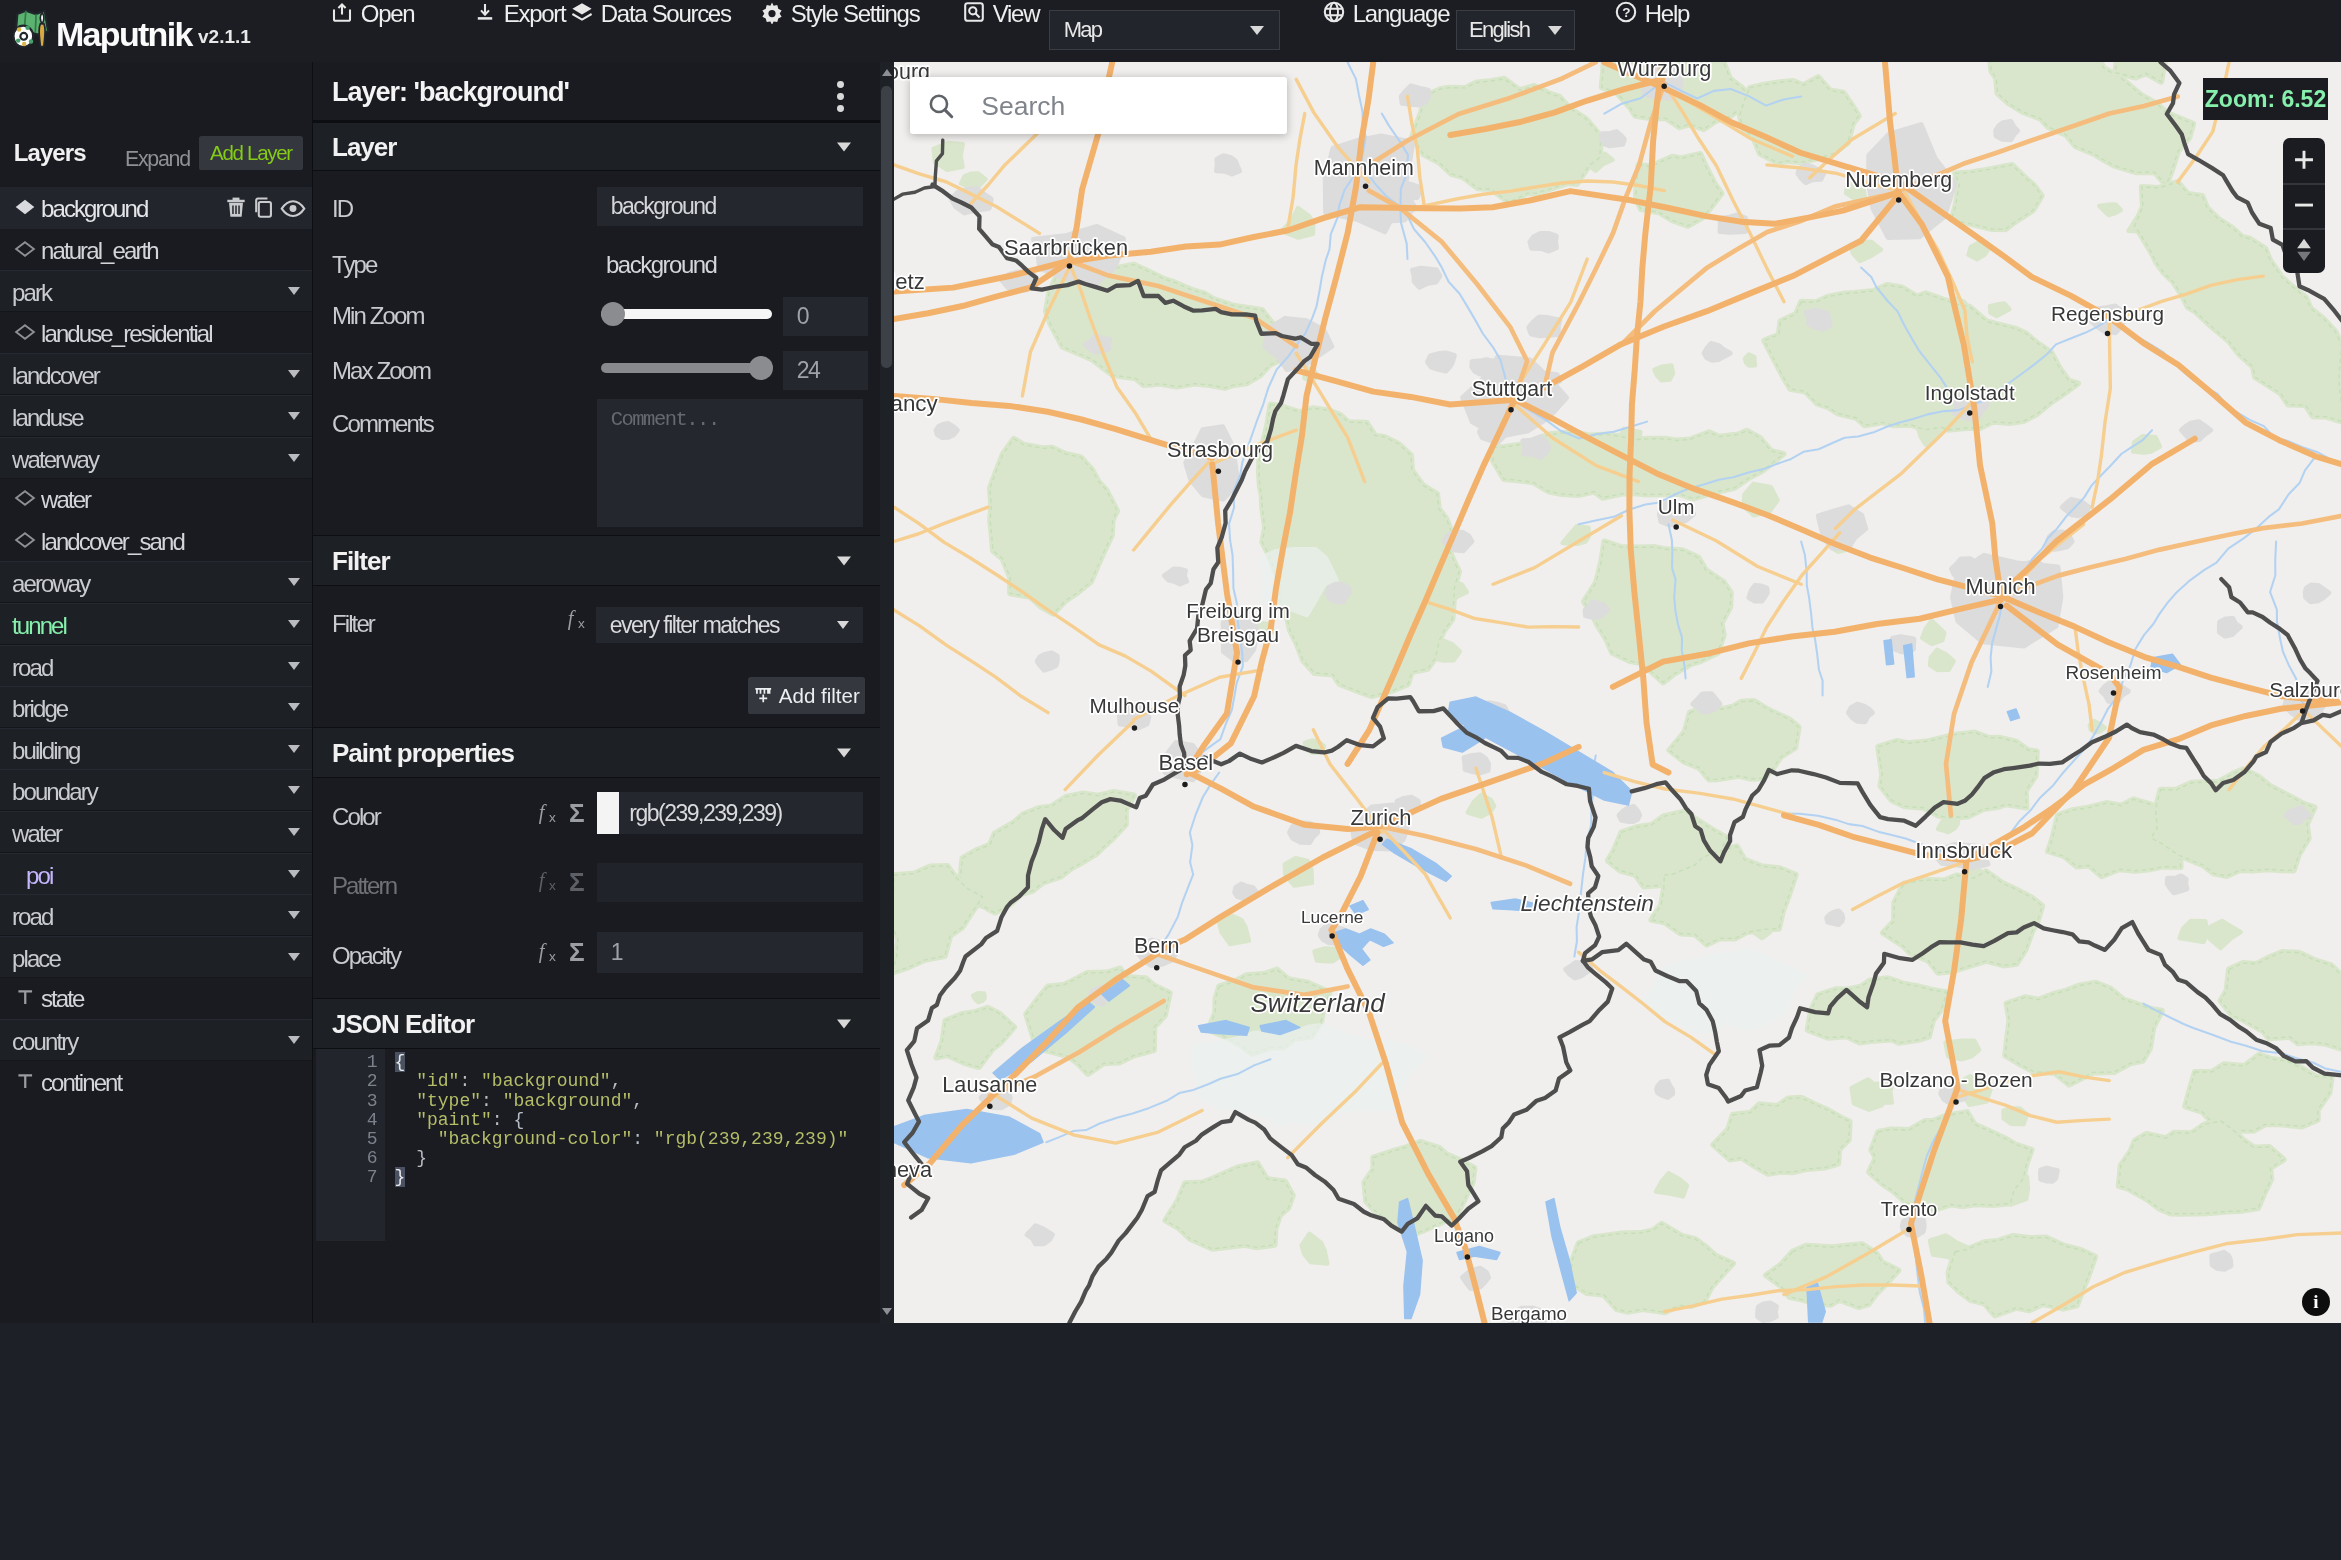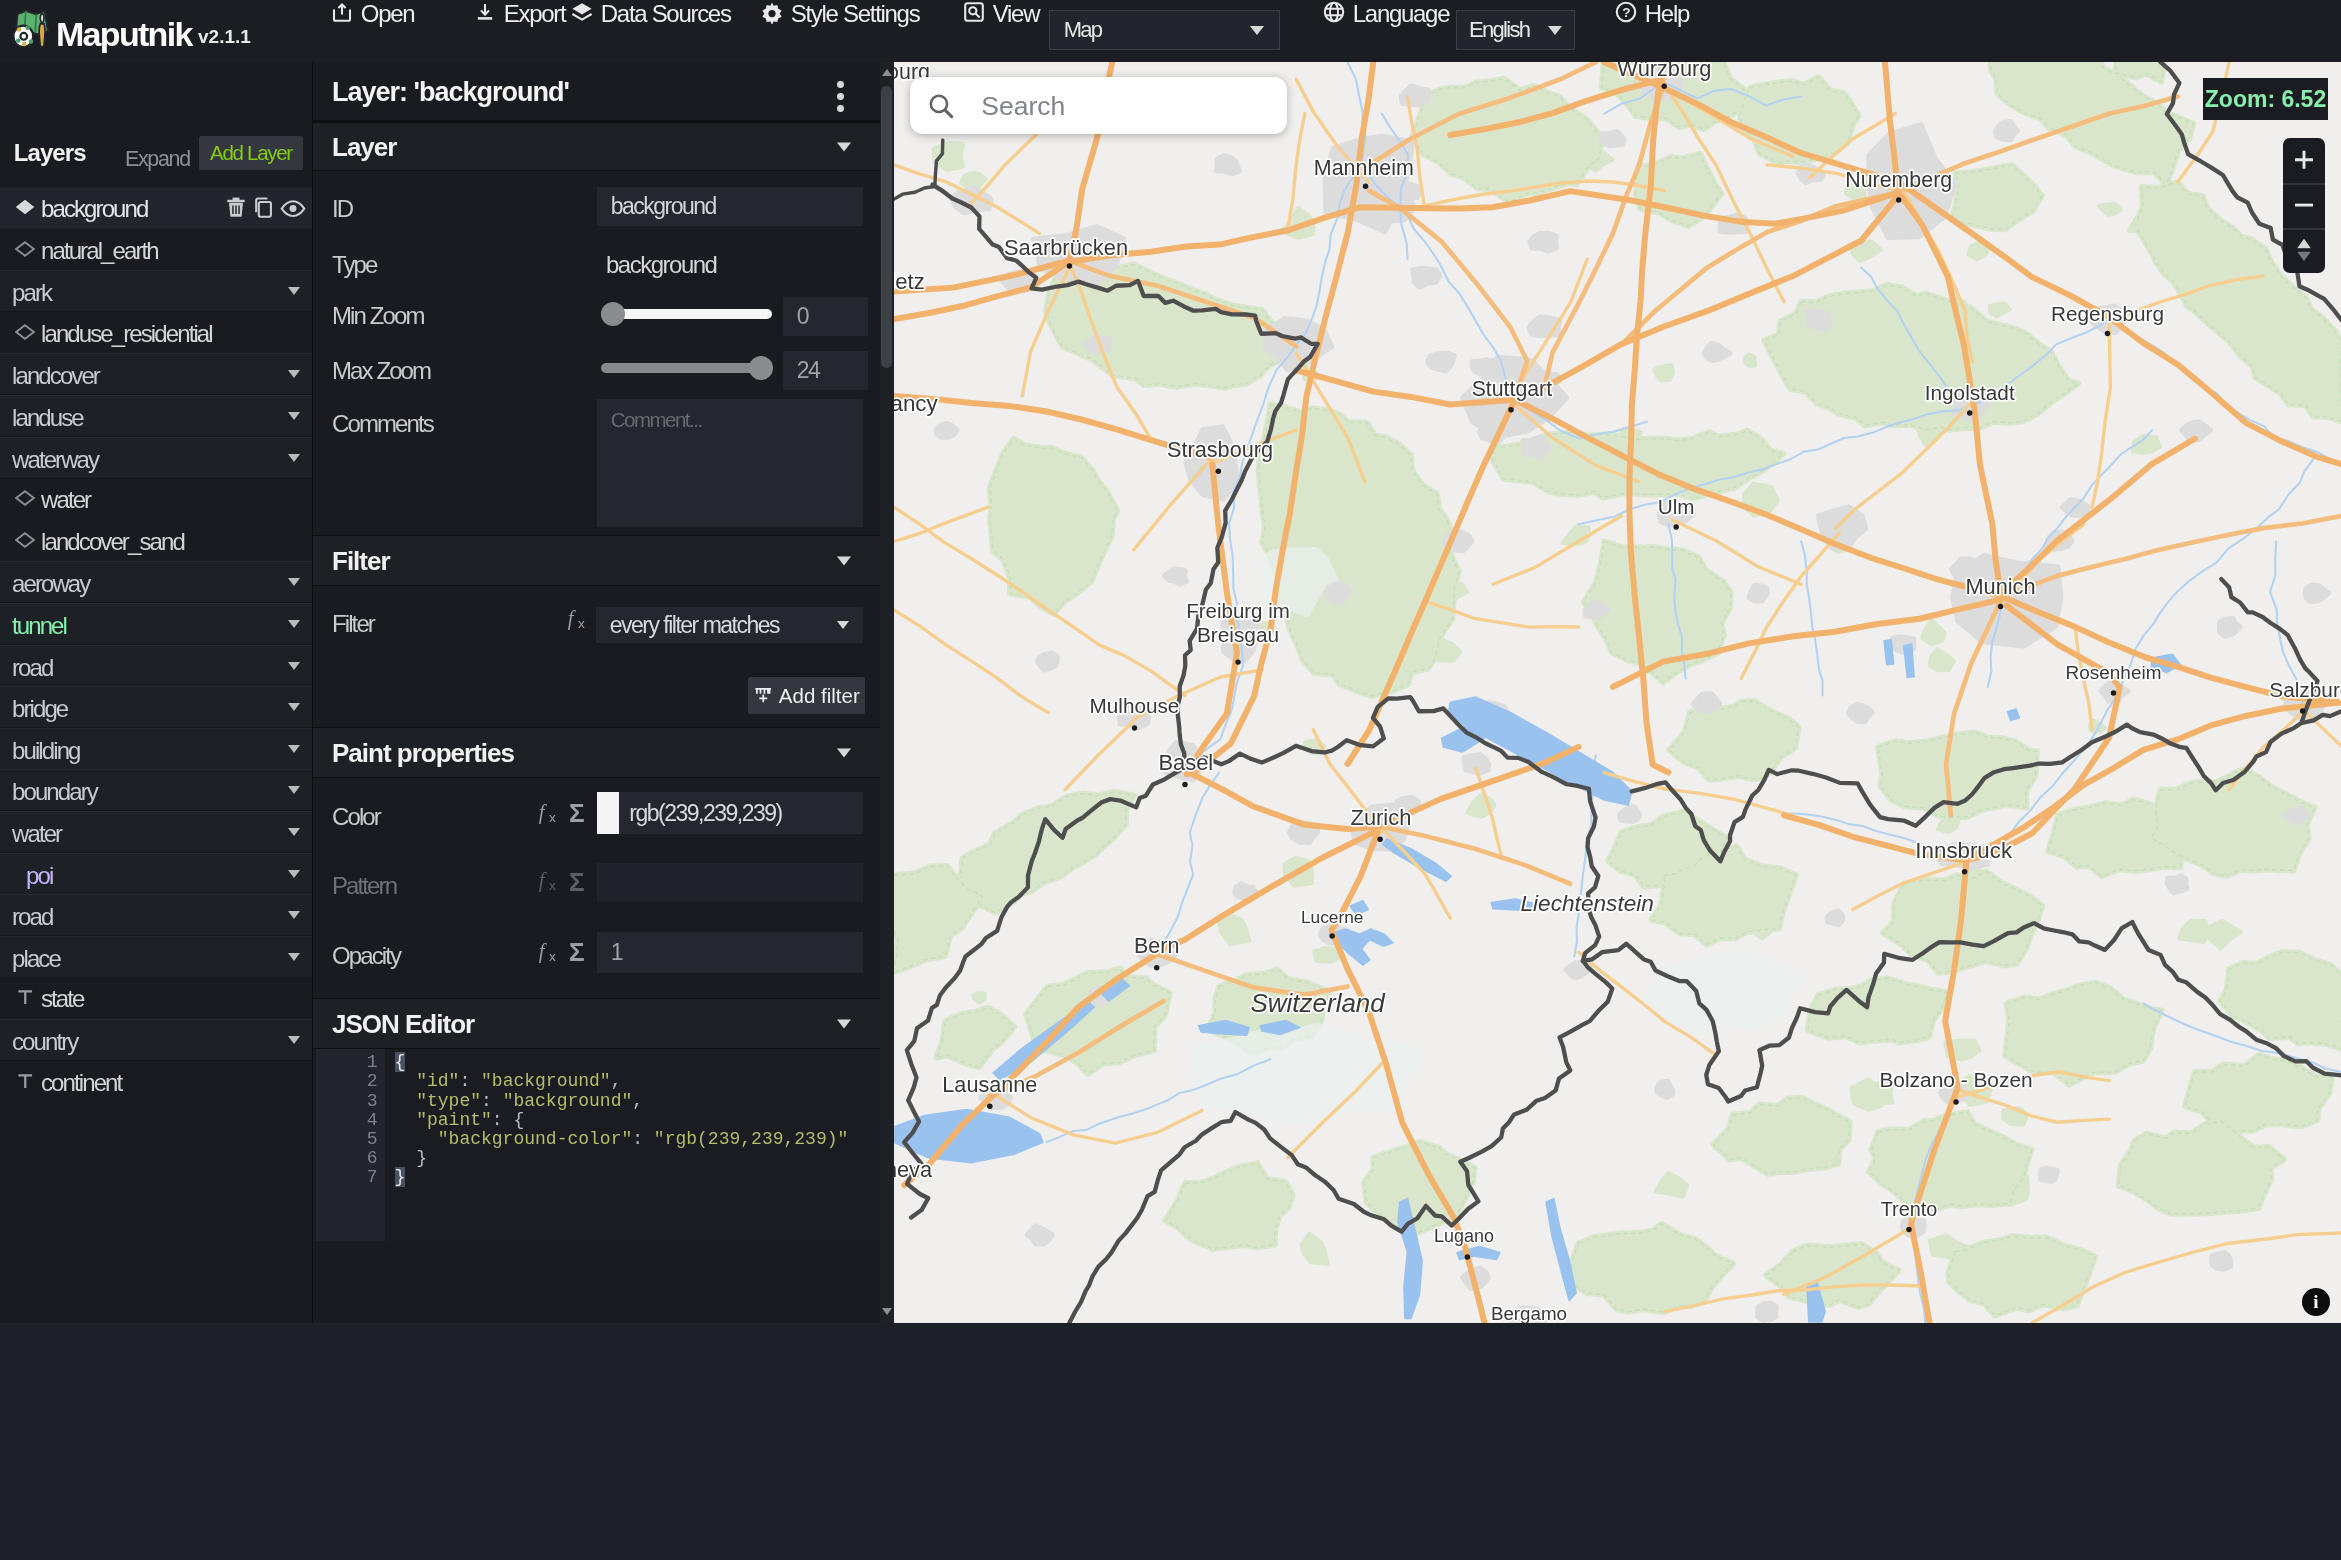--- a/index.html
+++ b/index.html
@@ -211,21 +211,21 @@
 <div class="abs" style="left:293px;top:189px;font-size:24px;letter-spacing:-1.5px;color:#d4d6da">background</div>
 <div class="row-label" style="top:240px">Min Zoom</div>
 <div class="abs" style="left:288px;top:247px;width:171px;height:10.3px;background:#f6f6f6;border-radius:5.1px"></div>
 <div class="abs" style="left:288px;top:240px;width:24px;height:24px;background:#8a8c8f;border-radius:50%"></div>
 <div class="input" style="left:470px;top:235px;width:85px;height:39px">0</div>
 <div class="row-label" style="top:295px">Max Zoom</div>
 <div class="abs" style="left:288px;top:301px;width:171px;height:10.3px;background:#88898c;border-radius:5.1px"></div>
 <div class="abs" style="left:436px;top:294px;width:24px;height:24px;background:#8a8c8f;border-radius:50%"></div>
 <div class="input" style="left:470px;top:289px;width:85px;height:39px">24</div>
 <div class="row-label" style="top:348px">Comments</div>
-<div class="input" style="left:284px;top:337px;width:266px;height:128px;align-items:flex-start;padding-top:8.6px;font-family:Liberation Sans, sans-serif;font-size:20.5px;color:#66696f">Comment...</div>
+<div class="input" style="left:284px;top:337px;width:266px;height:128px;align-items:flex-start;padding-top:8.6px;font-family:Liberation Mono, monospace;font-size:20.5px;color:#66696f">Comment...</div>
 <div class="sechdr" style="top:473px;height:51px">
         <div class="t">Filter</div>
         <div class="caret"></div>
       </div>
 <div class="row-label" style="top:548px">Filter</div>
 <div class="abs" style="left:253px;top:544px"><svg width="29" height="26" viewBox="0 0 34 30">
           <text x="2" y="22" font-size="24" font-style="italic" fill="#9a9da3" font-family="Liberation Serif">f</text>
           <text x="14" y="26" font-size="16" fill="#9a9da3" font-family="Liberation Sans">x</text>
         </svg></div>
 <div class="input" style="left:283px;top:545px;width:267px;height:36px;color:#d8dade">every filter matches<div class="caret" style="position:absolute;right:13.7px;border-left-width:6.8px;border-right-width:6.8px;border-top-width:8.6px"></div></div>
@@ -693,21 +693,21 @@
 <text x="1250" y="930" font-family="Liberation Sans, sans-serif" font-size="25" fill="#383838" text-anchor="middle" textLength="113" lengthAdjust="spacingAndGlyphs" style="paint-order:stroke;stroke:#ffffff;stroke-width:4px;stroke-linejoin:round;">Innsbruck</text>
 <text x="1241" y="1198" font-family="Liberation Sans, sans-serif" font-size="24" fill="#383838" text-anchor="middle" textLength="179" lengthAdjust="spacingAndGlyphs" style="paint-order:stroke;stroke:#ffffff;stroke-width:4px;stroke-linejoin:round;">Bolzano - Bozen</text>
 <text x="1186" y="1348" font-family="Liberation Sans, sans-serif" font-size="23" fill="#383838" text-anchor="middle" textLength="66" lengthAdjust="spacingAndGlyphs" style="paint-order:stroke;stroke:#ffffff;stroke-width:4px;stroke-linejoin:round;">Trento</text>
 <text x="666" y="1379" font-family="Liberation Sans, sans-serif" font-size="21" fill="#383838" text-anchor="middle" textLength="70" lengthAdjust="spacingAndGlyphs" style="paint-order:stroke;stroke:#ffffff;stroke-width:4px;stroke-linejoin:round;">Lugano</text>
 <text x="742" y="1470" font-family="Liberation Sans, sans-serif" font-size="22" fill="#383838" text-anchor="middle" textLength="89" lengthAdjust="spacingAndGlyphs" style="paint-order:stroke;stroke:#ffffff;stroke-width:4px;stroke-linejoin:round;">Bergamo</text>
 <text x="10" y="20" font-family="Liberation Sans, sans-serif" font-size="25" fill="#383838" text-anchor="middle" textLength="64" lengthAdjust="spacingAndGlyphs" style="paint-order:stroke;stroke:#ffffff;stroke-width:4px;stroke-linejoin:round;">bourg</text>
 <text x="8" y="265" font-family="Liberation Sans, sans-serif" font-size="25" fill="#383838" text-anchor="middle" textLength="56" lengthAdjust="spacingAndGlyphs" style="paint-order:stroke;stroke:#ffffff;stroke-width:4px;stroke-linejoin:round;">Metz</text>
 <text x="14" y="407" font-family="Liberation Sans, sans-serif" font-size="25" fill="#383838" text-anchor="middle" textLength="74" lengthAdjust="spacingAndGlyphs" style="paint-order:stroke;stroke:#ffffff;stroke-width:4px;stroke-linejoin:round;">Nancy</text>
 <text x="0" y="1303" font-family="Liberation Sans, sans-serif" font-size="25" fill="#383838" text-anchor="middle" textLength="89" lengthAdjust="spacingAndGlyphs" style="paint-order:stroke;stroke:#ffffff;stroke-width:4px;stroke-linejoin:round;">Geneva</text>
 </svg>
-<div class="abs" style="left:16.3px;top:15.4px;width:377px;height:57px;background:#ffffff;border-radius:13px;box-shadow:0 1.7px 8.6px rgba(0,0,0,0.25)">
+<div class="abs" style="left:16.3px;top:15.4px;width:377px;height:57px;background:#ffffff;border-radius:3px;box-shadow:0 1.7px 8.6px rgba(0,0,0,0.25)">
         <svg width="29" height="29" viewBox="0 0 34 34" style="position:absolute;left:17px;top:14.6px">
           <circle cx="14" cy="14" r="9.5" fill="none" stroke="#5f6368" stroke-width="3"></circle>
           <path d="M21 21l8 8" stroke="#5f6368" stroke-width="3.6" stroke-linecap="round"></path>
         </svg>
         <div class="abs" style="left:71px;top:13.7px;font-size:26.5px;color:#80848b">Search</div>
       </div>
 <div class="abs" style="left:1309px;top:16.3px;width:125px;height:42px;background:#1a1c21;border-radius:0;display:flex;align-items:center;justify-content:center;color:#86efac;font-size:23px;font-weight:bold">Zoom: 6.52</div>
 <div class="abs" style="left:1389px;top:76px;width:42px;height:135px;background:#1a1c21;border-radius:6.8px"><div class="abs" style="left:0;top:45px;width:42px;height:1.7px;background:#32363c"></div><div class="abs" style="left:0;top:90px;width:42px;height:1.7px;background:#32363c"></div><svg width="42" height="135" viewBox="0 0 49 158">
           <path d="M24.5 15v21M14 25.5h21" stroke="#e8e8e8" stroke-width="3.4"></path>
           <path d="M14 78.5h21" stroke="#e8e8e8" stroke-width="3.4"></path>

